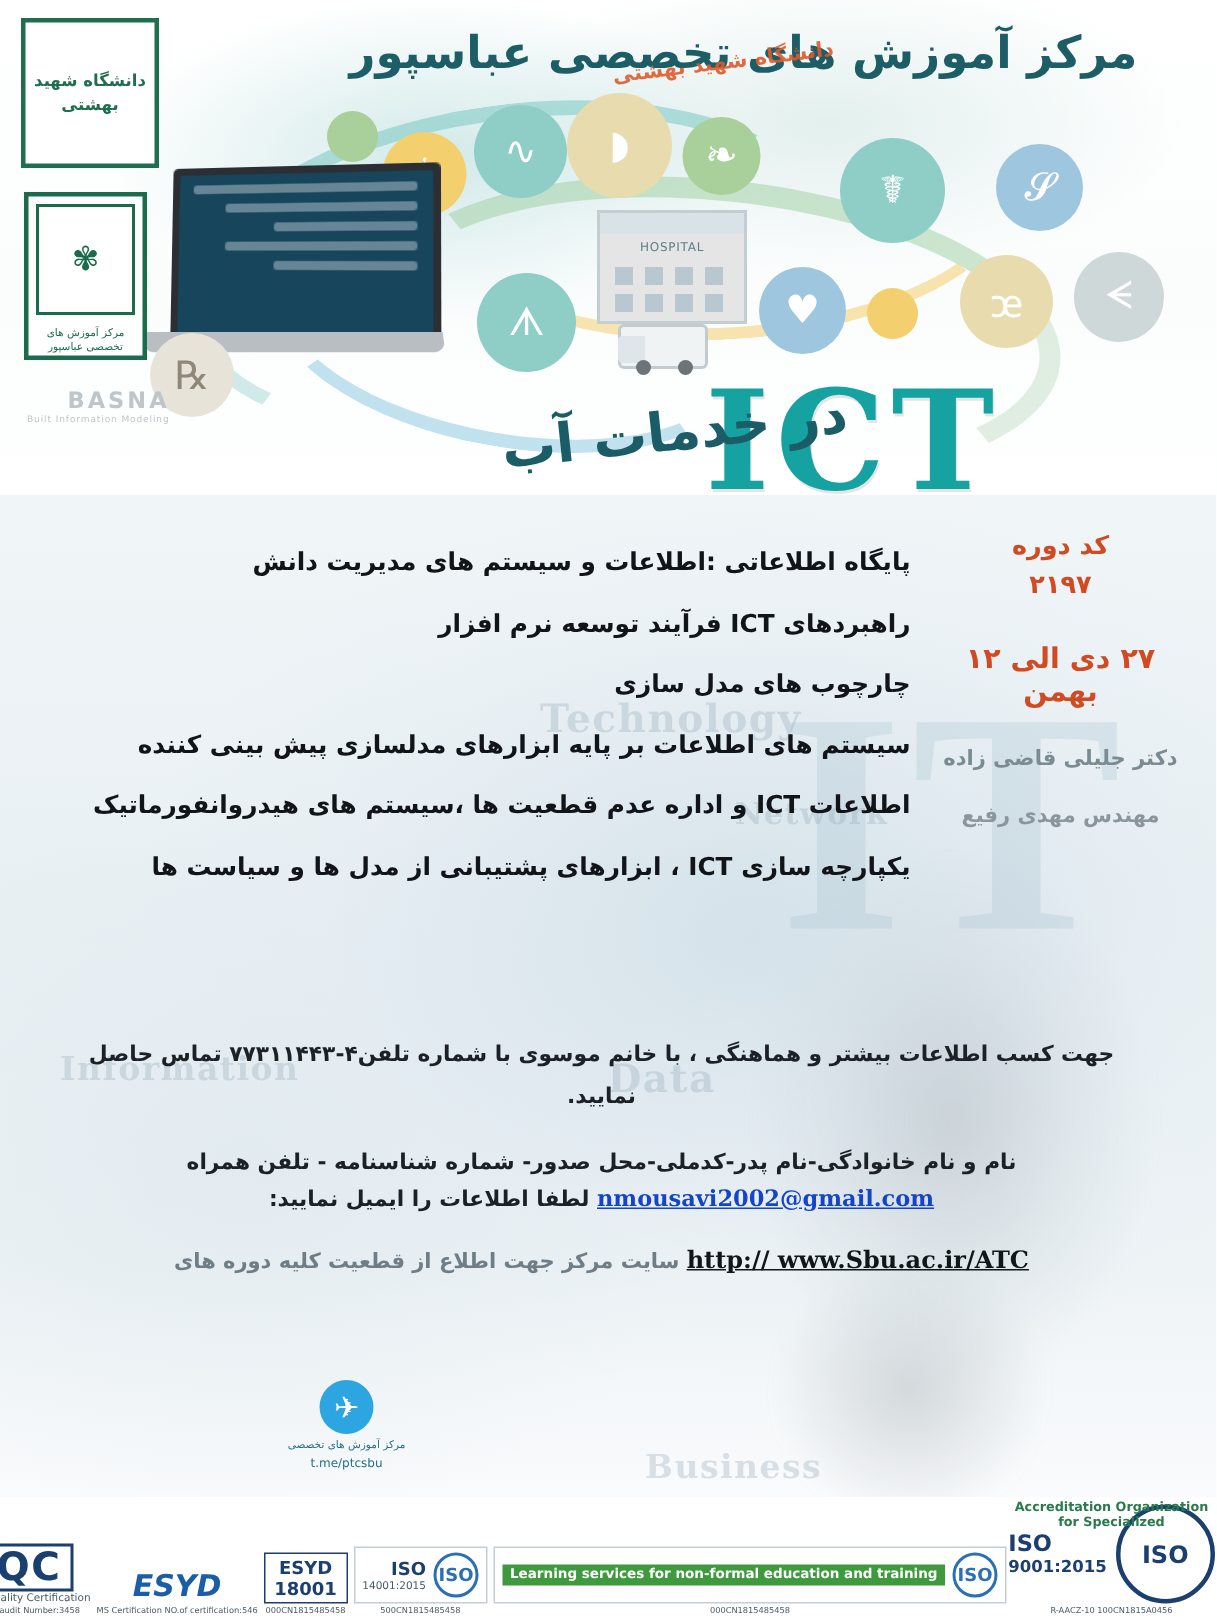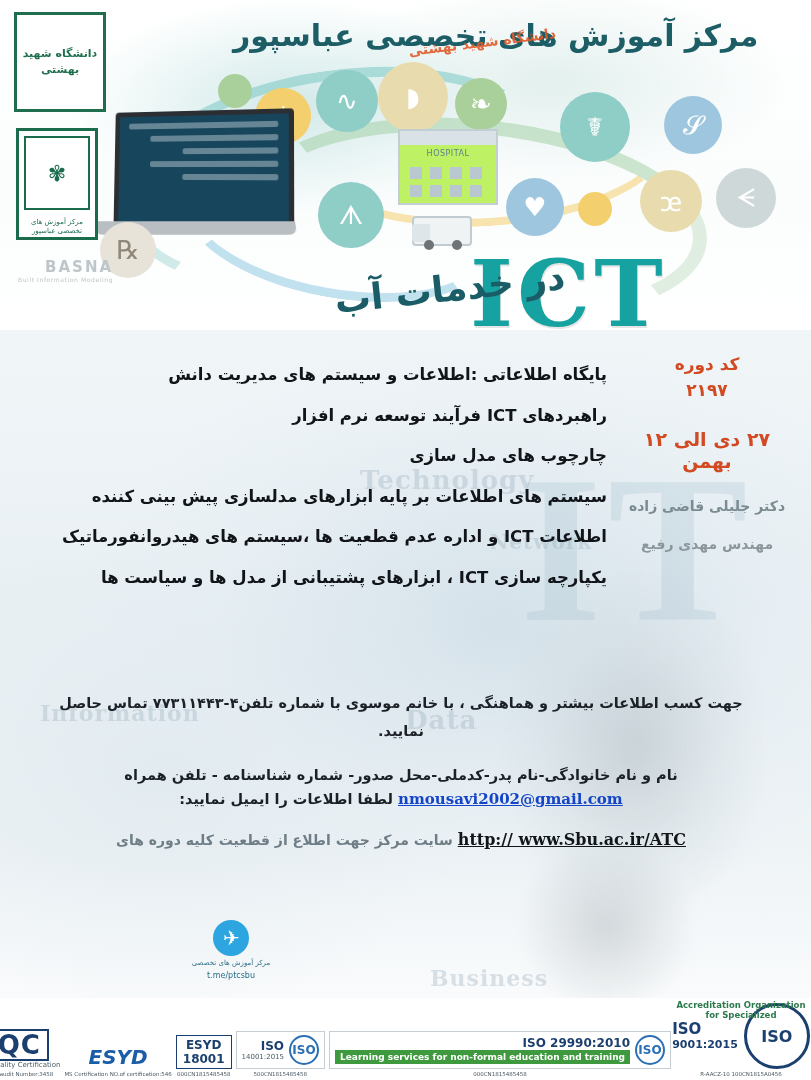--- a/index.html
+++ b/index.html
@@ -93,23 +93,23 @@
   }
   .c-yellow { background: #f3cf6e; }
   .c-teal { background: #8fcdc7; }
   .c-green { background: #a9cf9a; }
   .c-blue { background: #9fc6df; }
   .c-sand { background: #e8dcae; }
   .c-grey { background: #cfd8d8; }
 
   .hospital {
     position: absolute;
-    left: 398px; top: 129px;
+    left: 398px; top: 140px;
     width: 96px; height: 72px;
-    background: #bef264;
+    background: #e5e5e5;
     border: 2px solid #c3ced3;
   }
   .hospital .roofline {
     position: absolute; left: 0; top: 0; width: 100%; height: 14px;
     background: #d9e2e6;
   }
   .hospital .win {
     position: absolute; width: 12px; height: 12px; background: #b9c8d0;
   }
   .hosp-label {
@@ -567,21 +567,20 @@
         </div>
       </div>
       <div class="caption">R-AACZ-10
 100CN1815A0456</div>
     </div>
 
     <div class="cert">
       <div class="cert-box">
         <div class="globe">ISO</div>
         <div>
-          <div class="cert-blue-title">ISO 29990:2010</div>
           <div class="cert-green-bar">Learning services for non-formal education and training</div>
         </div>
       </div>
       <div class="caption">000CN1815485458</div>
     </div>
 
     <div class="cert">
       <div class="cert-box">
         <div class="globe">ISO</div>
         <div>

